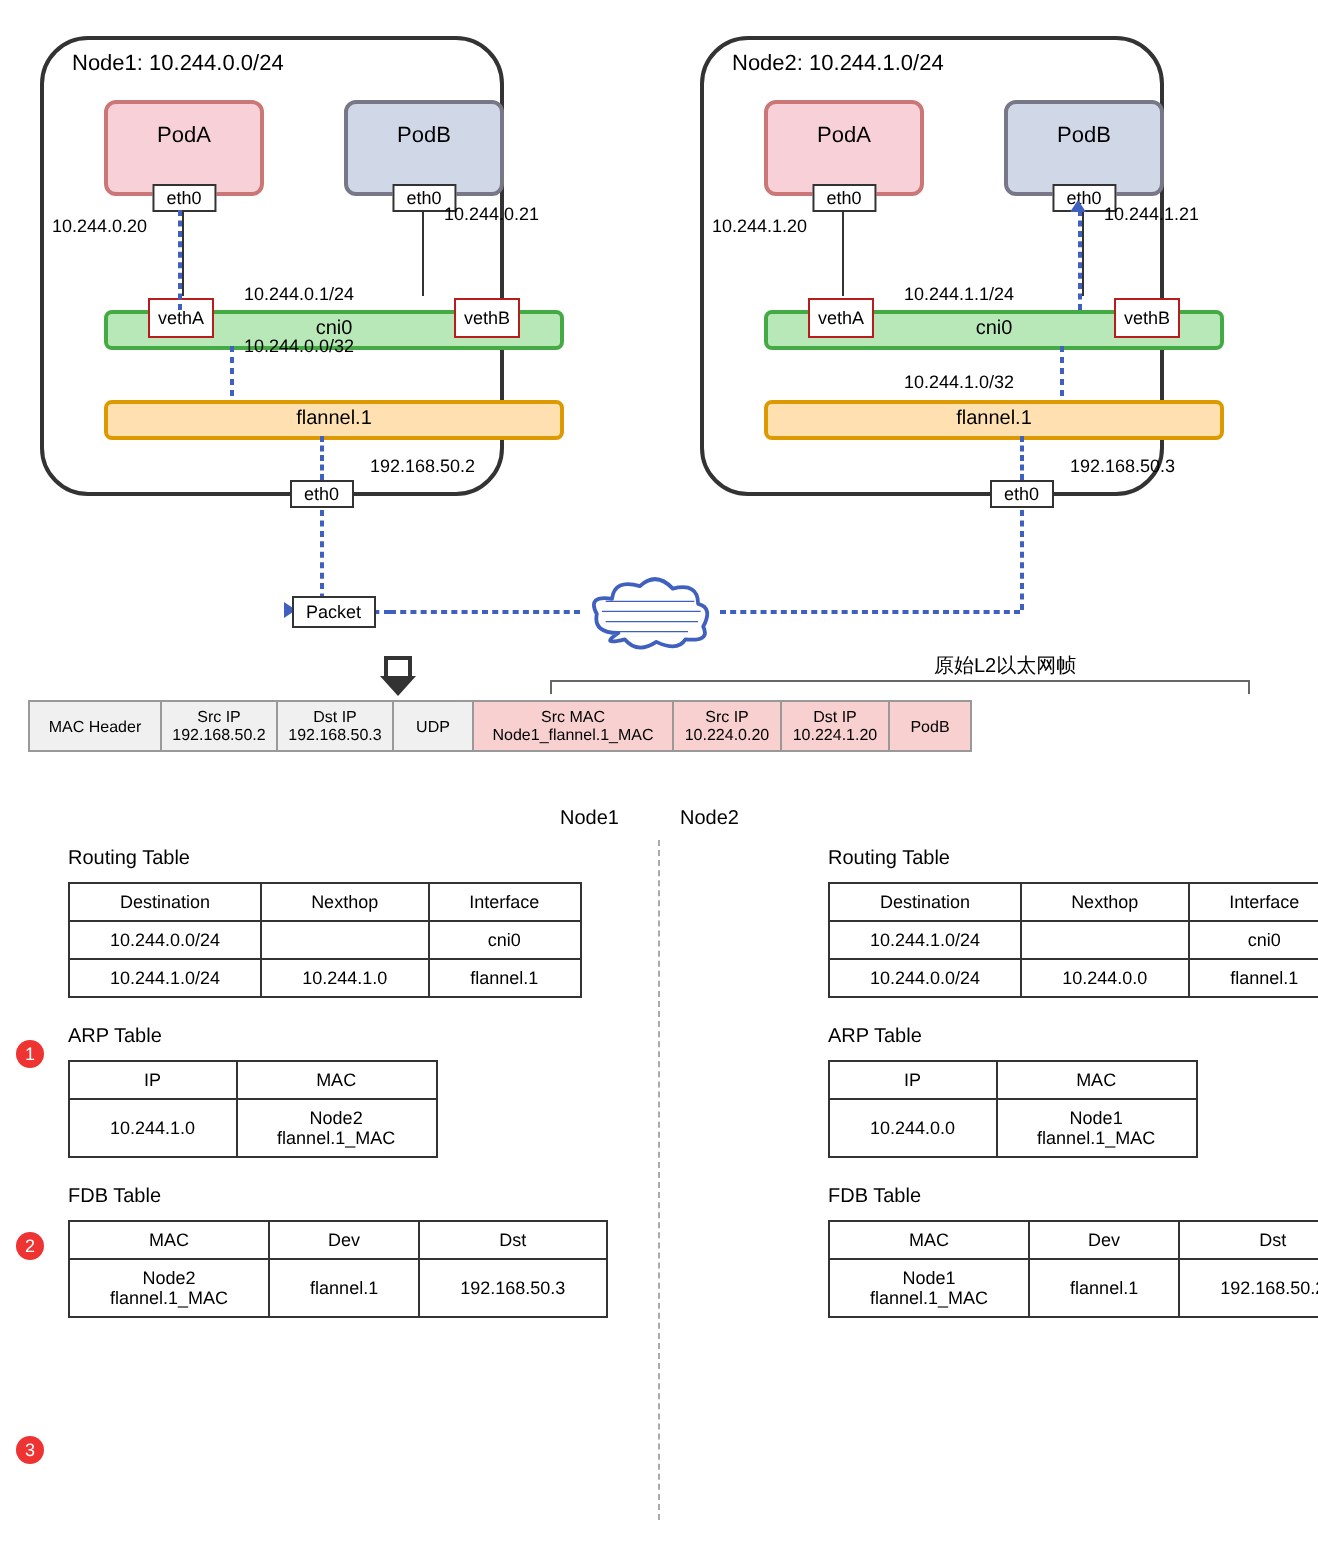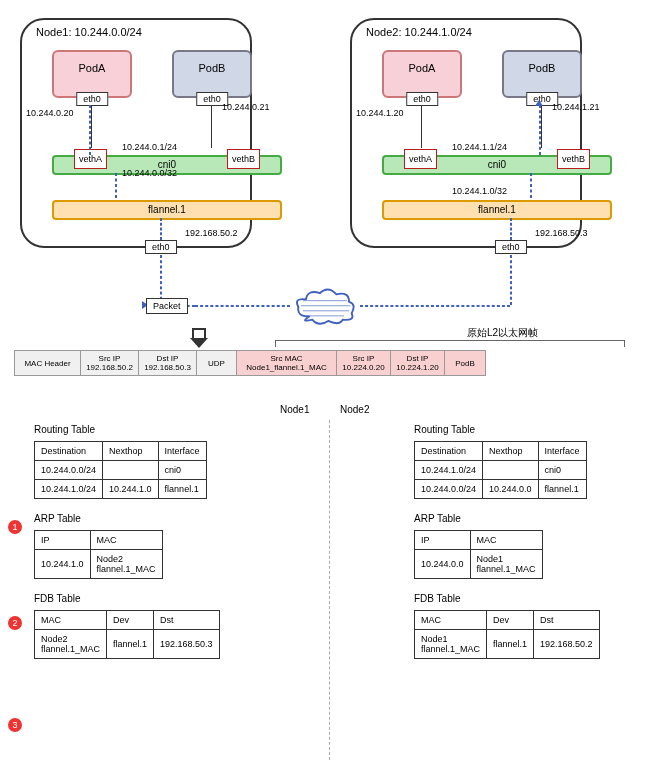--- a/index.html
+++ b/index.html
@@ -32,21 +32,21 @@
 .packet-cell { border-right: 1px solid #999; padding: 3px 4px; text-align: center; font-size: 8px; display: flex; flex-direction: column; justify-content: center; }
 .packet-cell:last-child { border-right: none; }
 .pc-gray { background: #f0f0f0; }
 .pc-pink { background: #f8d0d0; }
 
 
 .tables-section { position: absolute; top: 420px; left: 0; width: 659px; }
 .col-half { position: absolute; width: 300px; }
 .section-title { font-size: 10px; margin: 4px 0 6px 24px; }
 .rt-table { border-collapse: collapse; margin-left: 24px; margin-bottom: 14px; }
-.rt-table td, .rt-table th { border: 1px solid #333; padding: 4px 6px; font-size: 9px; text-align: left; font-weight: normal; }
+.rt-table td, .rt-table th { border: 1px solid #333; padding: 4px 20px; font-size: 9px; text-align: center; font-weight: normal; }
 .rt-table th { font-weight: normal; }
 
 
 .marker { position: absolute; width: 14px; height: 14px; background: #e33; border-radius: 50%; color: #fff; font-size: 9px; text-align: center; line-height: 14px; }
 
 
 .divider { position: absolute; left: 329px; top: 420px; height: 340px; border-left: 1px dashed #aaa; }
 
 
 .conn { position: absolute; border: 1px dashed #4060c0; }

